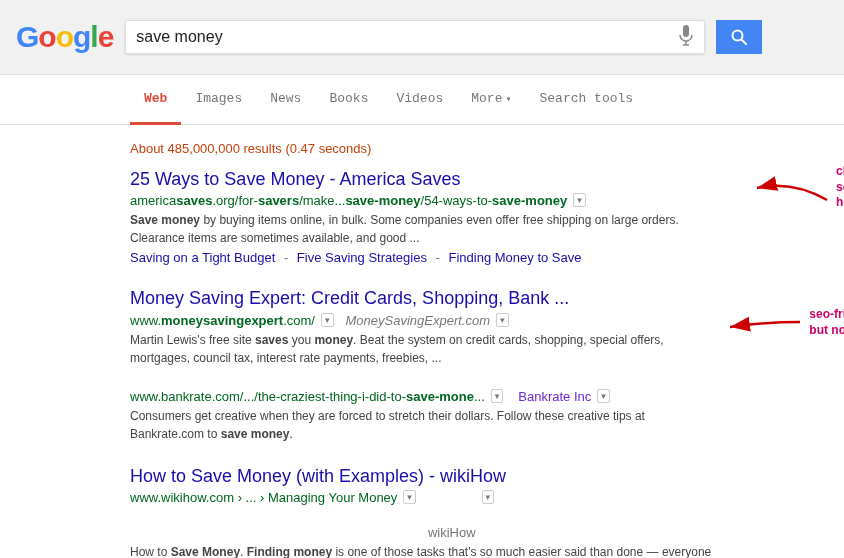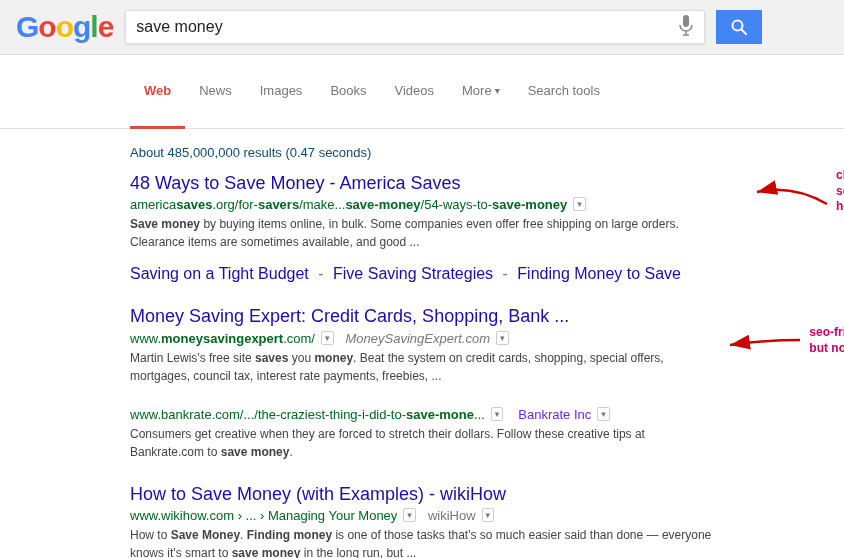--- a/index.html
+++ b/index.html
@@ -10,21 +10,21 @@
       color: #222;
       width: 844px;
       min-height: 558px;
       overflow: hidden;
     }
 
     
     .header {
       display: flex;
       align-items: center;
-      padding: 10px 16px;
+      padding: 20px 16px;
       background: #f1f1f1;
       border-bottom: 1px solid #ddd;
       gap: 12px;
     }
     .google-logo {
       font-size: 30px;
       font-weight: bold;
       letter-spacing: -1px;
       flex-shrink: 0;
     }
@@ -78,48 +78,49 @@
     
     .nav-tabs {
       display: flex;
       align-items: center;
       padding: 0 130px;
       border-bottom: 1px solid #e0e0e0;
       background: #fff;
       gap: 0;
     }
     .nav-tab {
-      padding: 28px 14px;
+      padding: 16px 14px;
       font-size: 13px;
       color: #777;
       cursor: pointer;
       text-decoration: none;
       display: flex;
       align-items: center;
       gap: 3px;
       border-bottom: 3px solid transparent;
       margin-bottom: -1px;
+      font-family: Liberation Mono, monospace;
     }
     .nav-tab.active {
       color: #dd4b39;
       border-bottom: 3px solid #dd4b39;
       font-weight: bold;
     }
     .nav-tab .dropdown-arrow {
       font-size: 10px;
     }
 
     
     .main {
       padding: 8px 130px;
       background: #fff;
     }
 
     .results-count {
-      color: #0c4a6e;
+      color: #c2410c;
       font-size: 13px;
       padding: 8px 0 12px 0;
     }
 
     
     .result {
       margin-bottom: 22px;
     }
     .result-title {
       font-size: 18px;
@@ -150,23 +151,23 @@
       padding: 1px 3px;
       border-radius: 2px;
     }
     .result-desc {
       font-size: 12px;
       color: #444;
       line-height: 1.5;
     }
     .result-desc .bold { font-weight: bold; }
     .result-links {
-      font-size: 16px;
+      font-size: 13px;
       color: #1a0dab;
-      margin-top: 14px;
+      margin-top: 3px;
     }
     .result-links a {
       color: #1a0dab;
       text-decoration: none;
     }
     .result-links span { color: #777; margin: 0 5px; }
   </style>
 </head>
 <body>
 
@@ -188,34 +189,34 @@
   <button class="search-button">
     <svg width="16" height="16" viewBox="0 0 16 16" fill="none">
       <circle cx="6.5" cy="6.5" r="5" stroke="white" stroke-width="2"></circle>
       <line x1="10.5" y1="10.5" x2="15" y2="15" stroke="white" stroke-width="2" stroke-linecap="round"></line>
     </svg>
   </button>
 </div>
 
 <div class="nav-tabs">
   <a class="nav-tab active">Web</a>
+  <a class="nav-tab">Images</a>
   <a class="nav-tab">News</a>
-  <a class="nav-tab">Images</a>
   <a class="nav-tab">Books</a>
   <a class="nav-tab">Videos</a>
   <a class="nav-tab">More <span class="dropdown-arrow">▾</span></a>
   <a class="nav-tab">Search tools</a>
 </div>
 
 <div class="main" style="position:relative;">
 
   <div class="results-count">About 485,000,000 results (0.47 seconds)</div>
 
   <div class="result" style="position:relative;">
-    <a class="result-title" href="#">48 Ways to Save Money - America Saves</a>
+    <a class="result-title" href="#">25 Ways to Save Money - America Saves</a>
     <div class="result-url-line">
       <span class="result-url">
         america<span class="bold">saves</span>.org/for-<span class="bold">savers</span>/make...<span class="bold">save-money</span>/54-ways-to-<span class="bold">save-money</span>
       </span>
       <button class="dropdown-btn">▾</button>
     </div>
     <div class="result-desc">
       <span class="bold">Save money</span> by buying items online, in bulk. Some companies even offer free shipping on large orders. Clearance items are sometimes available, and good ...
     </div>
     <div class="result-links">
@@ -287,21 +288,21 @@
     </div>
   </div>
 
   <div class="result">
     <a class="result-title" href="#">How to Save Money (with Examples) - wikiHow</a>
     <div class="result-url-line">
       <span class="result-url">
         www.wikihow.com › ... › Managing Your Money
       </span>
       <button class="dropdown-btn">▾</button>
-      <span style="color:#777; margin-left:6px; font-size:13px;">wikiHow</span>
+      <span style="color:#777; margin-left:6px; font-size:13px;margin-top:35px;">wikiHow</span>
       <button class="dropdown-btn">▾</button>
     </div>
     <div class="result-desc">
       How to <span class="bold">Save Money</span>. <span class="bold">Finding money</span> is one of those tasks that's so much easier said than done — everyone knows it's smart to <span class="bold">save money</span> in the long run, but ...
     </div>
   </div>
 
 </div>
 
 </body></html>

